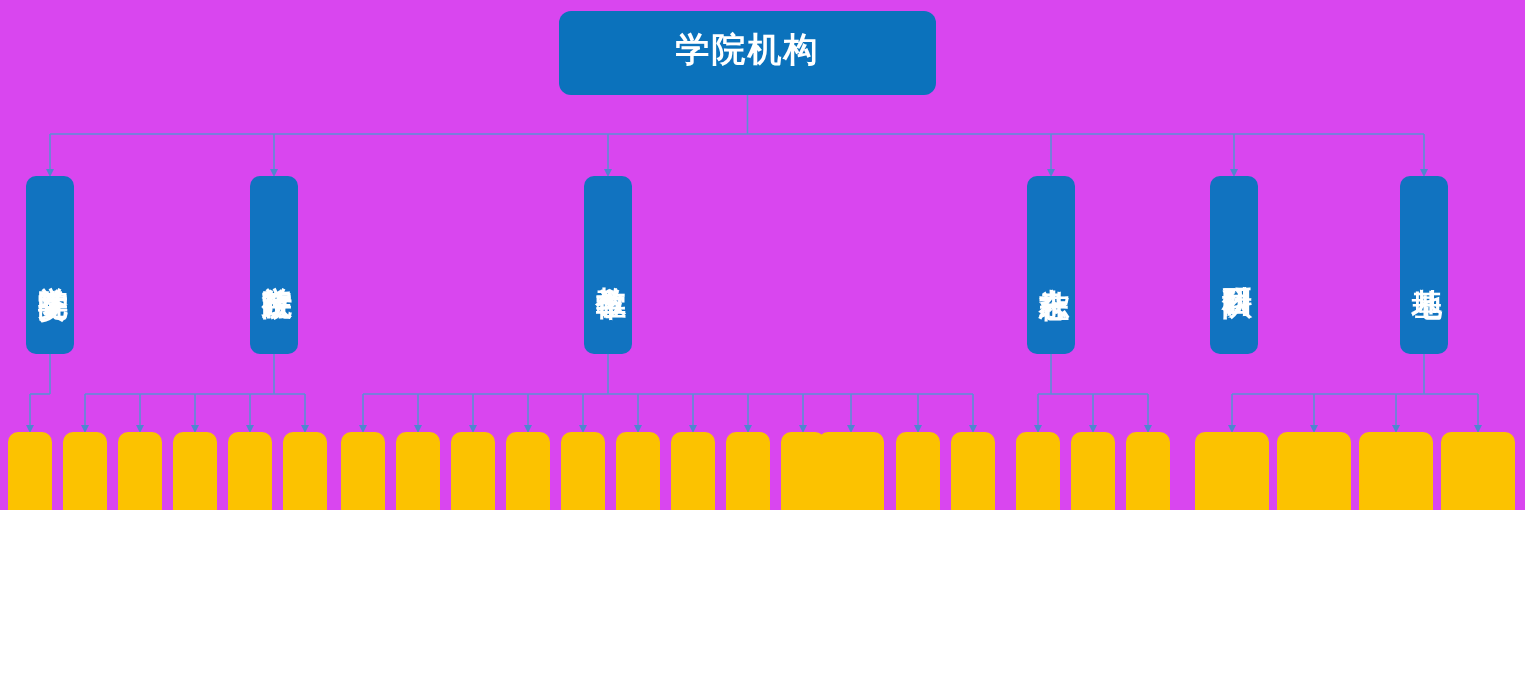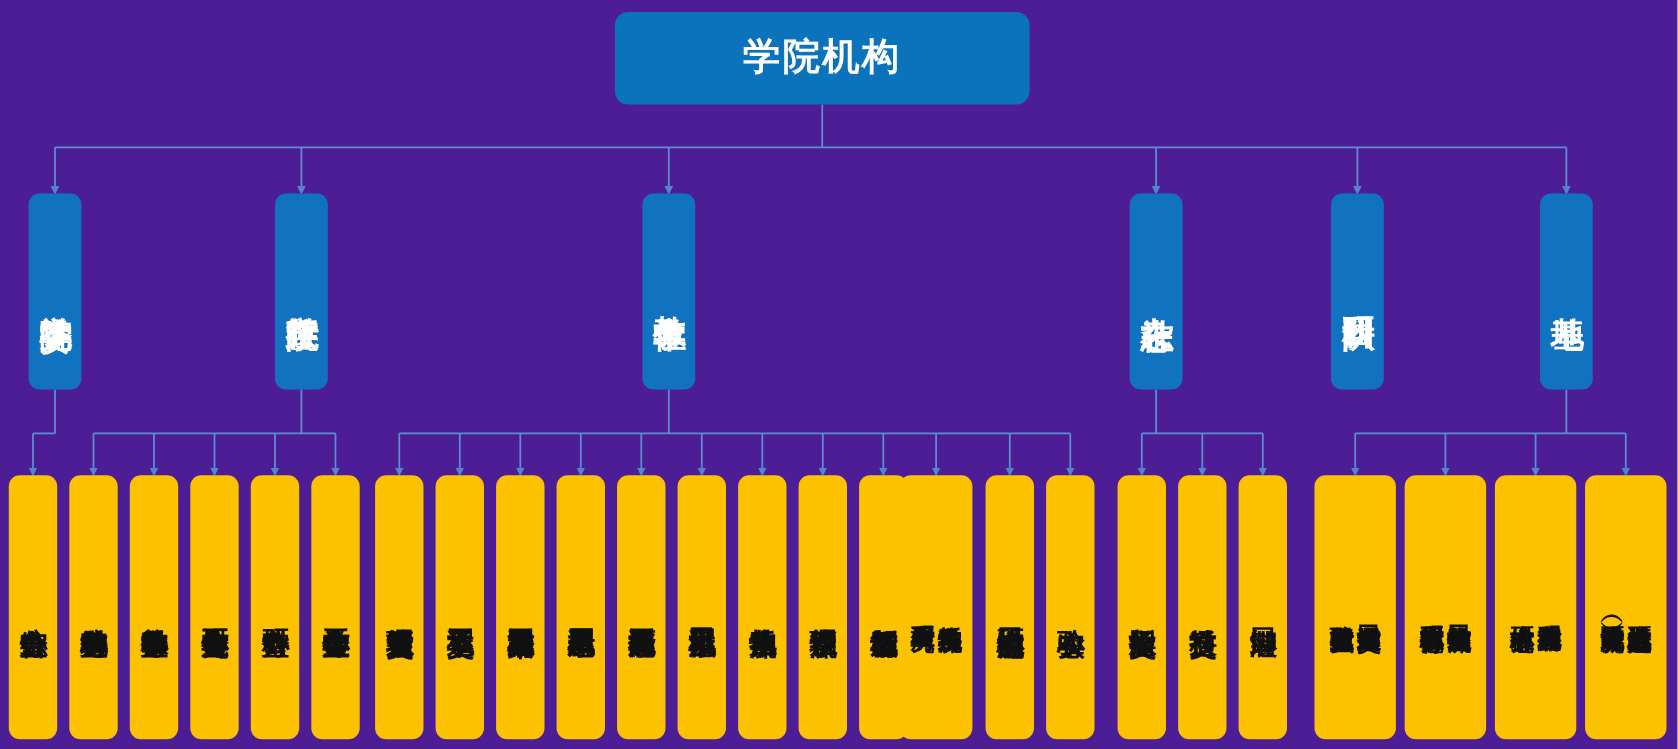--- a/index.html
+++ b/index.html
@@ -6,23 +6,24 @@
     margin: 0;
     padding: 0;
     background: #ffffff;
   }
   body {
     font-family: "Liberation Sans", "DejaVu Sans", sans-serif;
   }
   #chart-root {
     position: relative;
     width: 1525px;
-    height: 681px;
+    height: 510px;
     overflow: hidden;
-    background: #4c1d95;
+    background: #d946ef;
+    font-family: Liberation Mono, monospace;
   }
   #connector-layer {
     position: absolute;
     left: 0;
     top: 0;
     width: 1525px;
     height: 681px;
     pointer-events: none;
   }
   .node {

